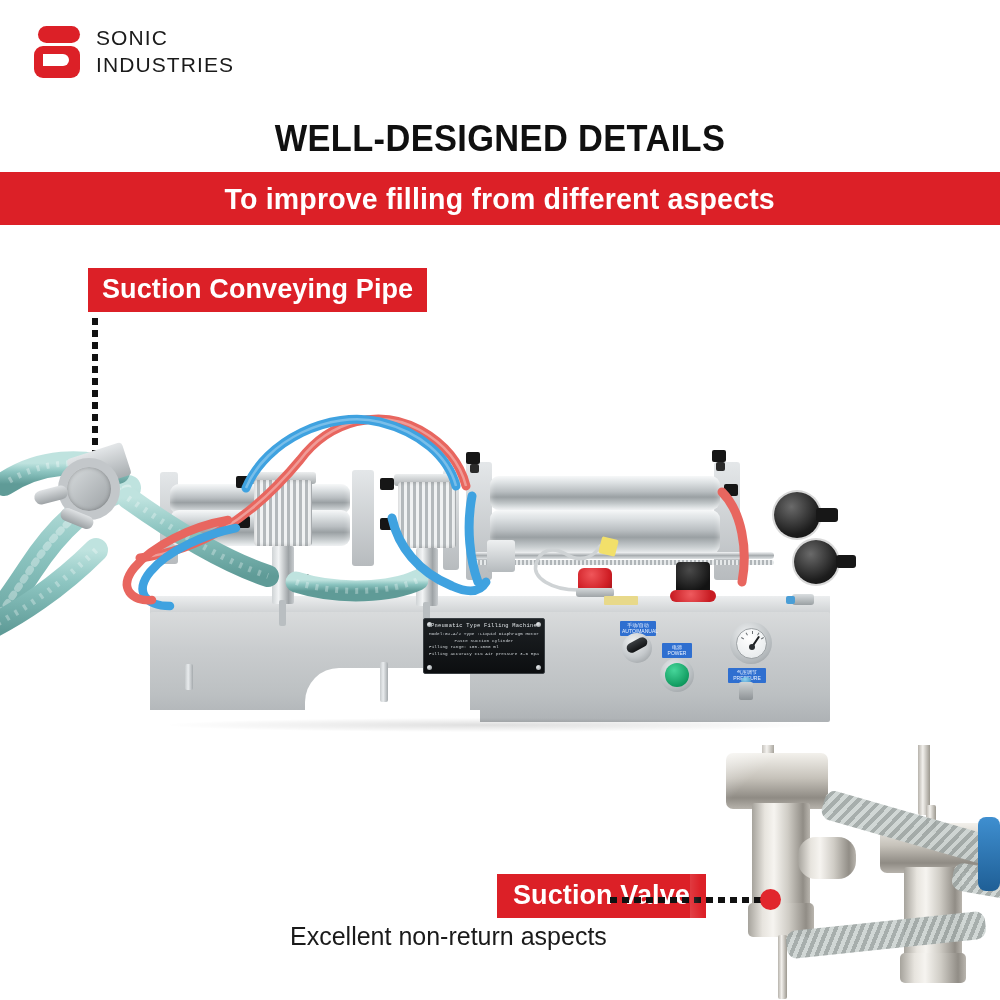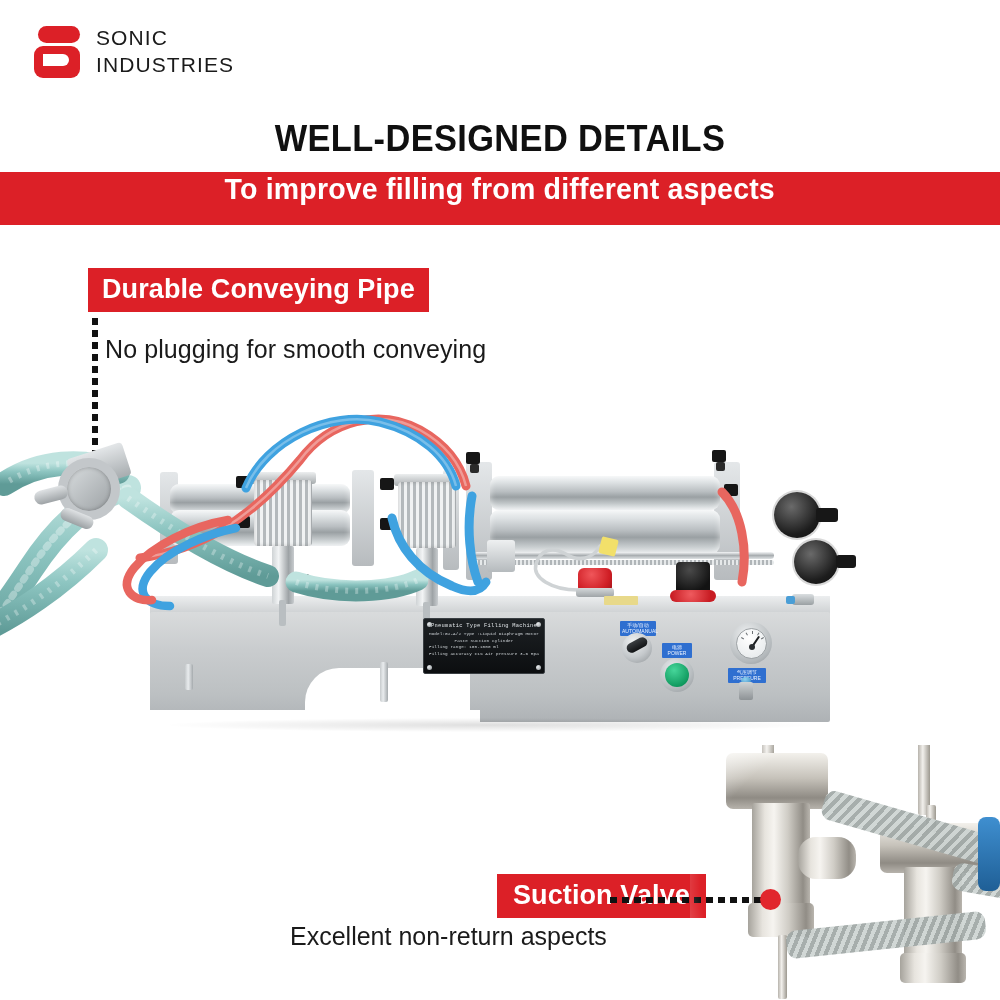--- a/index.html
+++ b/index.html
@@ -28,21 +28,21 @@
   
   .headline {
     position:absolute; left:0; top:118px; width:1000px;
     text-align:center; font-size:37px; font-weight:bold;
     letter-spacing:0.4px; color:#101010;
     font-family:"Liberation Sans", sans-serif;
     transform:scaleX(0.93); transform-origin:center top;
   }
   .subbanner {
     position:absolute; left:0; top:172px; width:1000px; height:53px;
-    background:#DC2027; display:flex; justify-content:center;
+    background:#DC2027; display:flex; align-items:center; justify-content:center;
   }
   .subbanner-text {
     color:#ffffff; font-size:30px; font-weight:bold; letter-spacing:0.2px;
     transform:scaleX(0.95);
   }
 
   
   .callout1 { position:absolute; left:88px; top:268px; }
   .badge {
     background:#DC2027; color:#fff; font-weight:bold; display:inline-block;
@@ -373,23 +373,22 @@
       <div class="logo-line2">INDUSTRIES</div>
     </div>
   </div>
 
   <div class="headline">WELL-DESIGNED DETAILS</div>
   <div class="subbanner">
     <div class="subbanner-text">To improve filling from different aspects</div>
   </div>
 
   <div class="callout1">
-    <div class="badge">Durable Conveying Pipe</div>
+    <div class="badge">Suction Conveying Pipe</div>
   </div>
-  <div class="callout1-sub">No plugging for smooth conveying</div>
   <div class="lead1"></div>
   <div class="dot1"></div>
 
   <div class="machine">
 
     <div class="mdeck"></div>
     <div class="mdeck-edge"></div>
     <div class="mbase"></div>
     <div class="mbase-notch"></div>
     <div class="mbase-notch2"></div>

